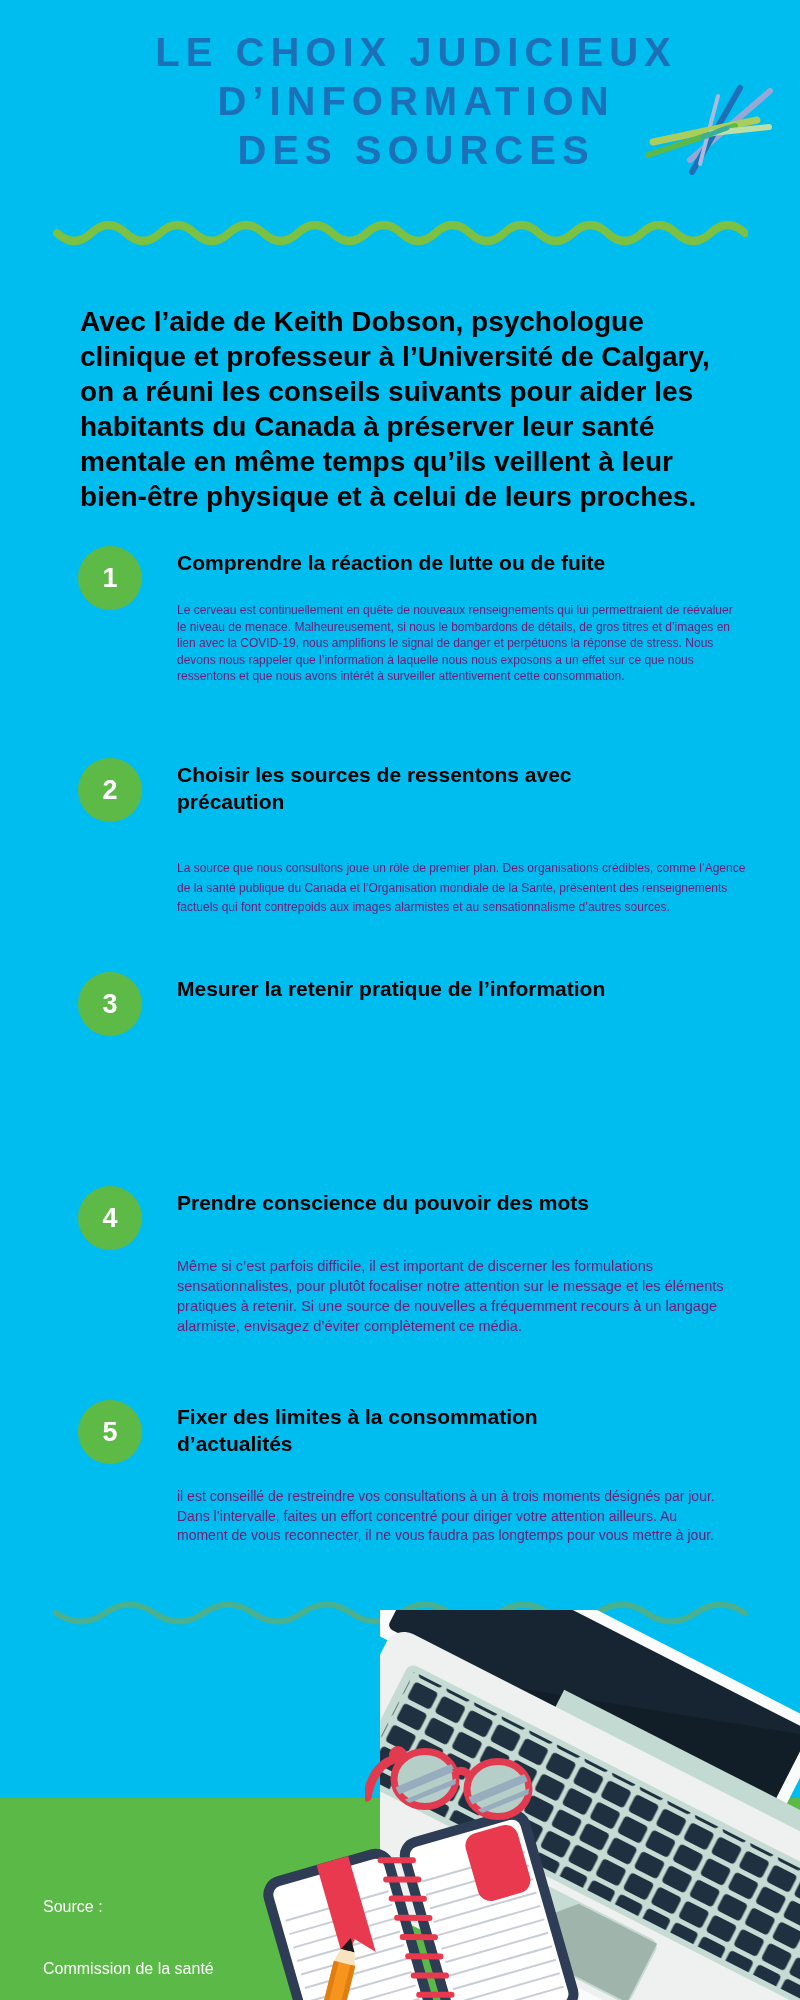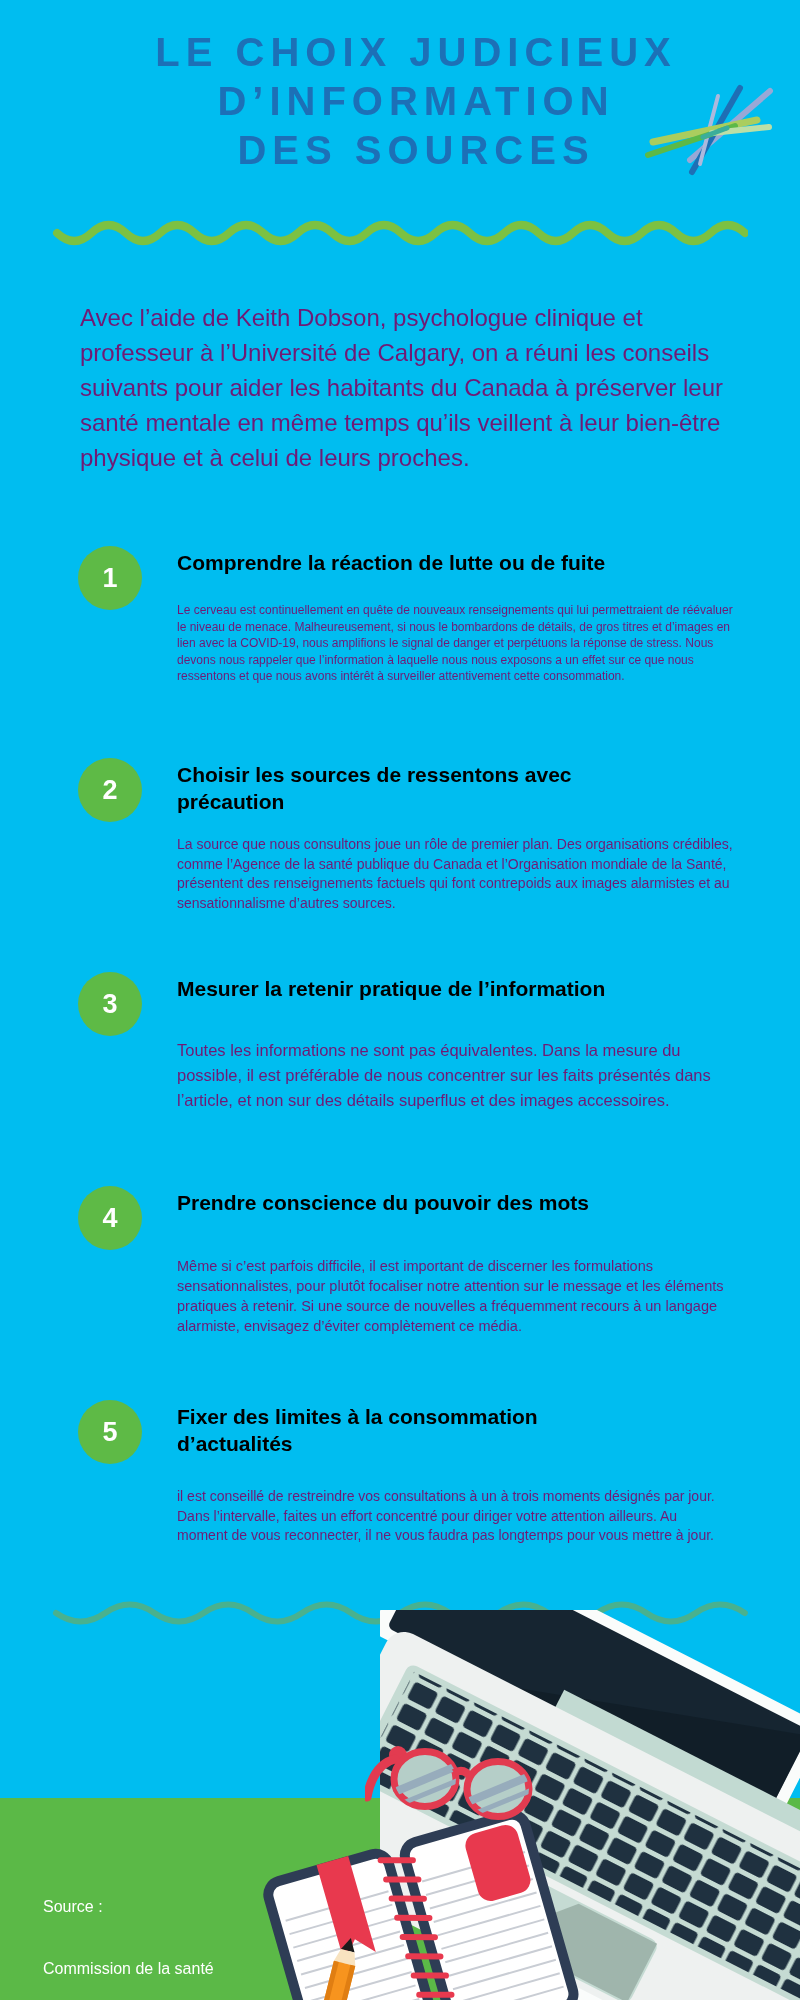--- a/index.html
+++ b/index.html
@@ -8,34 +8,34 @@
   
   .title{position:absolute;top:28px;left:16px;width:800px;text-align:center;
          color:#1C70B7;font-weight:bold;font-size:40px;line-height:49px;letter-spacing:6px;}
   .title span{display:block;}
 
   .wave{position:absolute;}
   .wave-top{left:52px;top:220px;}
   .wave-bottom{left:52px;top:1601px;}
 
   .intro{position:absolute;left:80px;top:276px;width:662px;
-         color:#701a75;font-weight:normal;font-size:24px;line-height:35px;}
+         color:#000000;font-weight:bold;font-size:28px;line-height:35px;}
 
   
   .tip{position:absolute;left:0;width:800px;}
   .t1{top:546px;} .t2{top:758px;} .t3{top:972px;} .t4{top:1186px;} .t5{top:1400px;}
   .badge{position:absolute;left:78px;top:0;width:64px;height:64px;border-radius:50%;
          background:#5EBA46;color:#ffffff;display:flex;align-items:center;justify-content:center;
          font-size:27px;font-weight:bold;}
   .tip-text{position:absolute;left:177px;top:3px;width:575px;}
   .tip-title{color:#000000;font-weight:bold;font-size:21px;line-height:27px;margin:0;}
   .t2 .tip-title,.t5 .tip-title{max-width:430px;}
   .tip-body{color:#701a75;margin:0;}
   .t1 .tip-body{margin-top:26px;font-size:12px;line-height:16.5px;width:562px;}
-  .t2 .tip-body{margin-top:20px;font-size:14px;line-height:19.5px;width:570px;}
+  .t2 .tip-body{margin-top:44px;font-size:12px;line-height:19.5px;width:570px;}
   .t3 .tip-body{margin-top:36px;font-size:16.5px;line-height:25px;width:556px;}
   .t4 .tip-body{margin-top:40px;font-size:14.5px;line-height:20px;width:575px;}
   .t5 .tip-body{margin-top:30px;font-size:14px;line-height:19.5px;width:548px;}
 
   
   .grass{position:absolute;left:0;top:1798px;width:800px;height:202px;background:#5BB947;}
   .art{position:absolute;}
   .source{position:absolute;left:43px;top:1858px;color:#ffffff;font-size:16px;line-height:26px;}
   .source span{display:block;margin-top:36px;}
 </style>
@@ -81,21 +81,20 @@
     <div class="tip-text">
       <p class="tip-title">Choisir les sources de ressentons avec précaution</p>
       <p class="tip-body">La source que nous consultons joue un rôle de premier plan. Des organisations crédibles, comme l’Agence de la santé publique du Canada et l’Organisation mondiale de la Santé, présentent des renseignements factuels qui font contrepoids aux images alarmistes et au sensationnalisme d’autres sources.</p>
     </div>
   </div>
 
   <div class="tip t3">
     <div class="badge">3</div>
     <div class="tip-text">
       <p class="tip-title">Mesurer la retenir pratique de l’information</p>
-      <p class="tip-body">Toutes les informations ne sont pas équivalentes. Dans la mesure du possible, il est préférable de nous concentrer sur les faits présentés dans l’article, et non sur des détails superflus et des images accessoires.</p>
     </div>
   </div>
 
   <div class="tip t4">
     <div class="badge">4</div>
     <div class="tip-text">
       <p class="tip-title">Prendre conscience du pouvoir des mots</p>
       <p class="tip-body">Même si c’est parfois difficile, il est important de discerner les formulations sensationnalistes, pour plutôt focaliser notre attention sur le message et les éléments pratiques à retenir. Si une source de nouvelles a fréquemment recours à un langage alarmiste, envisagez d’éviter complètement ce média.</p>
     </div>
   </div>

